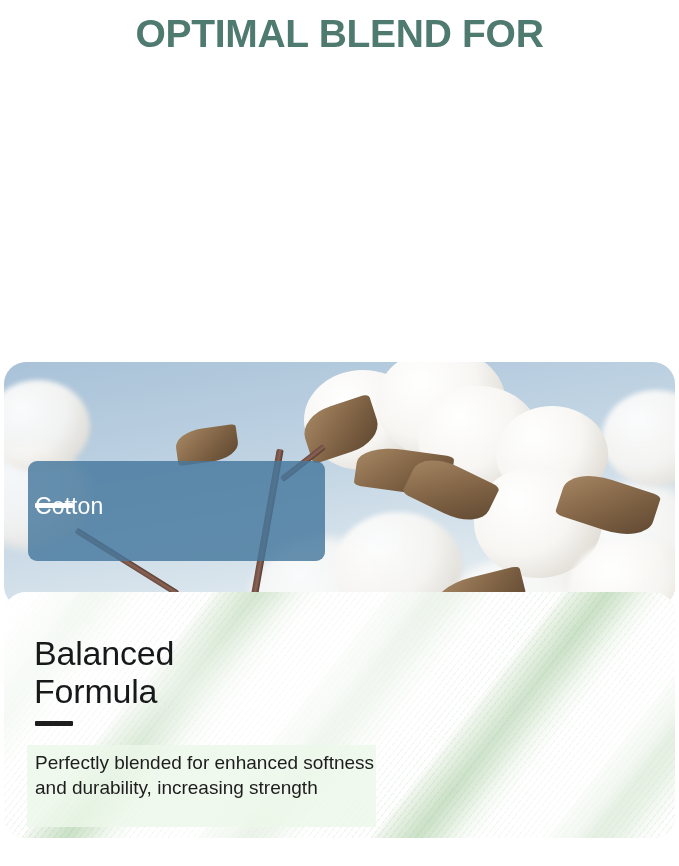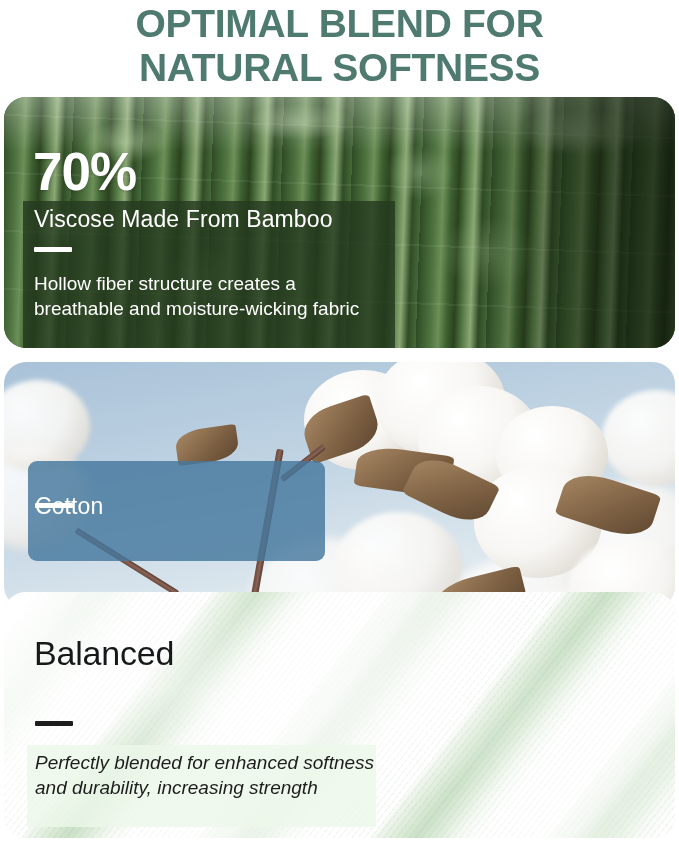--- a/index.html
+++ b/index.html
@@ -8,21 +8,21 @@
     background:#ffffff;
     font-family:"Liberation Sans", sans-serif;
     overflow:hidden;
   }
   .page { position:relative; width:679px; height:866px; background:#fff; }
 
   
   .title-block {
     position:absolute; left:0; top:0; width:679px; height:92px;
     display:flex; flex-direction:column; align-items:center; justify-content:flex-start;
-    padding-top:2px;
+    padding-top:12px;
   }
   .title-line {
     font-size:39px; line-height:44px; font-weight:bold;
     letter-spacing:-0.3px; color:#4f7a6f; text-align:center;
     white-space:nowrap;
   }
 
   
   .panel {
     position:absolute; left:4px; width:671px;
@@ -152,41 +152,22 @@
     letter-spacing:-.2px;
   }
 </style>
 </head>
 <body>
 
 <div class="page">
 
   <div class="title-block">
     <div class="title-line">OPTIMAL BLEND FOR</div>
-    <div class="title-line">NATURAL SOFTNESS</div>
   </div>
 
-  <div class="panel" id="panel-bamboo">
-    <div class="panel-bg">
-      <div class="bamboo-base"></div>
-      <div class="bamboo-leaves"></div>
-      <div class="bamboo-nodes"></div>
-      <div class="bamboo-dark"></div>
-    </div>
-
-    <div class="overlay-box ov-dark" style="left:19px; top:104px; width:372px; height:147px;"></div>
-
-    <div class="pct" style="left:29px; top:48px;">70%</div>
-
-    <div class="sub-head" style="left:30px; top:109px;">Viscose Made From Bamboo</div>
-
-    <div class="dash dash-white" style="left:30px; top:150px;"></div>
-
-    <div class="body-text" style="left:30px; top:174px; width:350px;">Hollow fiber structure creates a breathable and moisture-wicking fabric</div>
-  </div>
 
   <div class="panel" id="panel-cotton">
     <div class="panel-bg">
       <div class="cotton-sky"></div>
       <div class="cotton-bolls">
 
         <div class="boll vsoft" style="left:-34px; top:84px; width:120px; height:104px;"></div>
         <div class="boll vsoft" style="left:246px; top:176px; width:150px; height:126px;"></div>
         <div class="boll vsoft" style="left:430px; top:196px; width:170px; height:136px;"></div>
         <div class="boll vsoft" style="left:556px; top:120px; width:150px; height:128px;"></div>
@@ -226,21 +207,22 @@
 
   <div class="panel" id="panel-fabric">
     <div class="panel-bg">
       <div class="fabric-base"></div>
       <div class="fabric-lines"></div>
       <div class="fabric-sheen"></div>
       <div class="fabric-vig"></div>
     </div>
 
     <div class="big-head" style="left:30px; top:42px;">Balanced</div>
+    <div class="big-head" style="left:30px; top:80px;">Formula</div>
 
     <div class="dash dash-dark" style="left:31px; top:129px;"></div>
 
     <div class="overlay-box ov-light" style="left:23px; top:153px; width:349px; height:82px;"></div>
 
-    <div class="body-text body-dark" style="left:31px; top:158px; width:340px;font-style:italic;">Perfectly blended for enhanced softness and durability, increasing strength</div>
+    <div class="body-text body-dark" style="left:31px; top:158px; width:340px;">Perfectly blended for enhanced softness and durability, increasing strength</div>
   </div>
 
 </div>
 
 </body></html>

